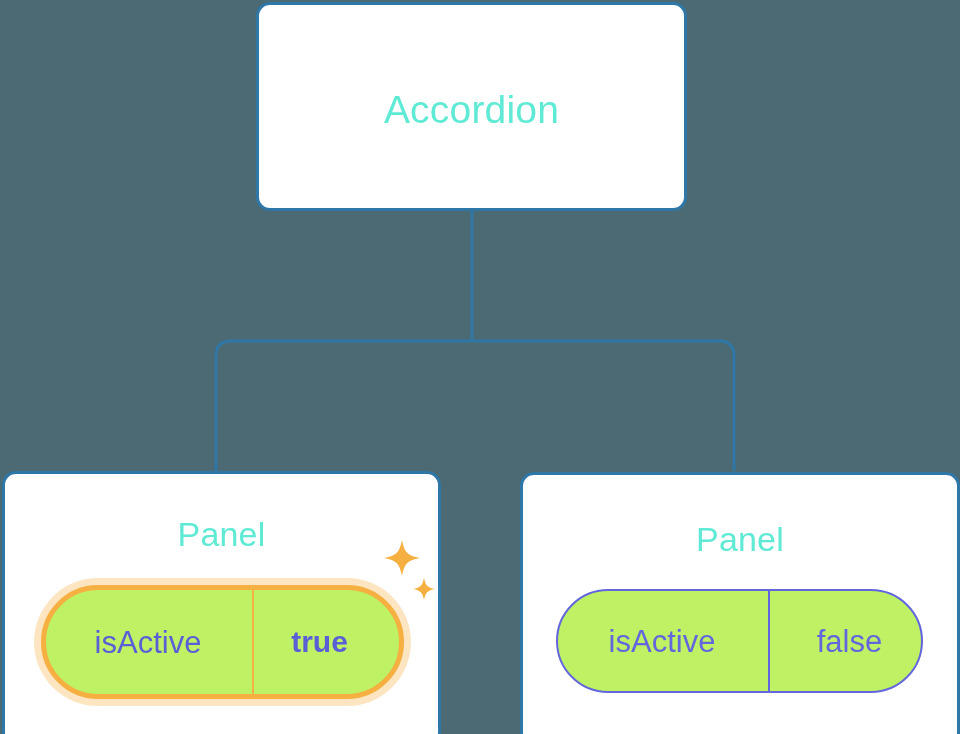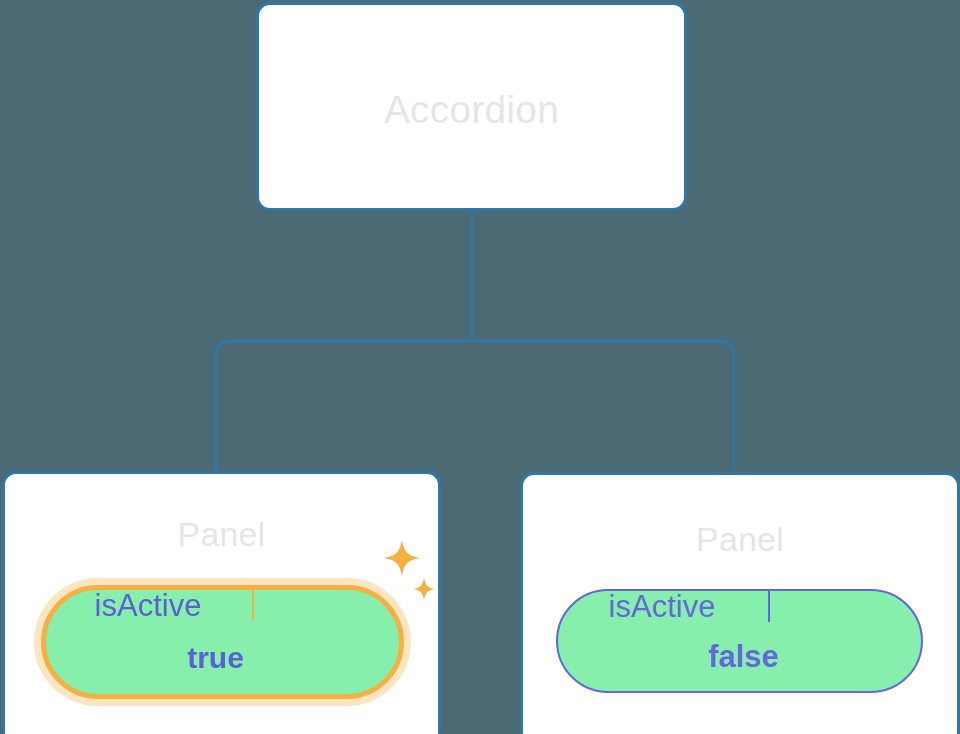--- a/index.html
+++ b/index.html
@@ -37,21 +37,21 @@
   
   .node-card {
     position: absolute;
     background: #ffffff;
     border: 3px solid #2e77a6;
     border-radius: 14px;
     box-sizing: border-box;
   }
 
   .node-title {
-    color: #e5e5e5;
+    color: #5eead4;
     text-align: center;
     letter-spacing: 0.2px;
     font-weight: 400;
     line-height: 1.1;
     white-space: nowrap;
   }
 
   
   #node-accordion {
     left: 256px;
@@ -75,23 +75,22 @@
   }
   
   #node-panel-left, #node-panel-right, #node-accordion { overflow: visible; }
 
   
   .prop-pill {
     position: absolute;
     display: flex;
     align-items: stretch;
     box-sizing: border-box;
-    background: #86efac;
+    background: #bef264;
     white-space: nowrap;
-    flex-direction: column;
   }
   .prop-key, .prop-val {
     display: flex;
     align-items: center;
     justify-content: center;
     box-sizing: border-box;
     line-height: 1;
   }
 
   
@@ -132,21 +131,21 @@
   #pill-right .prop-key {
     width: 212px;
     border-right: 2px solid #6366dd;
     font-size: 31px;
     font-weight: 400;
     padding-right: 2px;
   }
   #pill-right .prop-val {
     flex: 1;
     font-size: 31px;
-    font-weight: 700;
+    font-weight: 400;
     padding-right: 20px;
     padding-left: 28px;
   }
 
   
   #sparkle-decoration {
     position: absolute;
     left: 378px;
     top: 538px;
     width: 62px;

